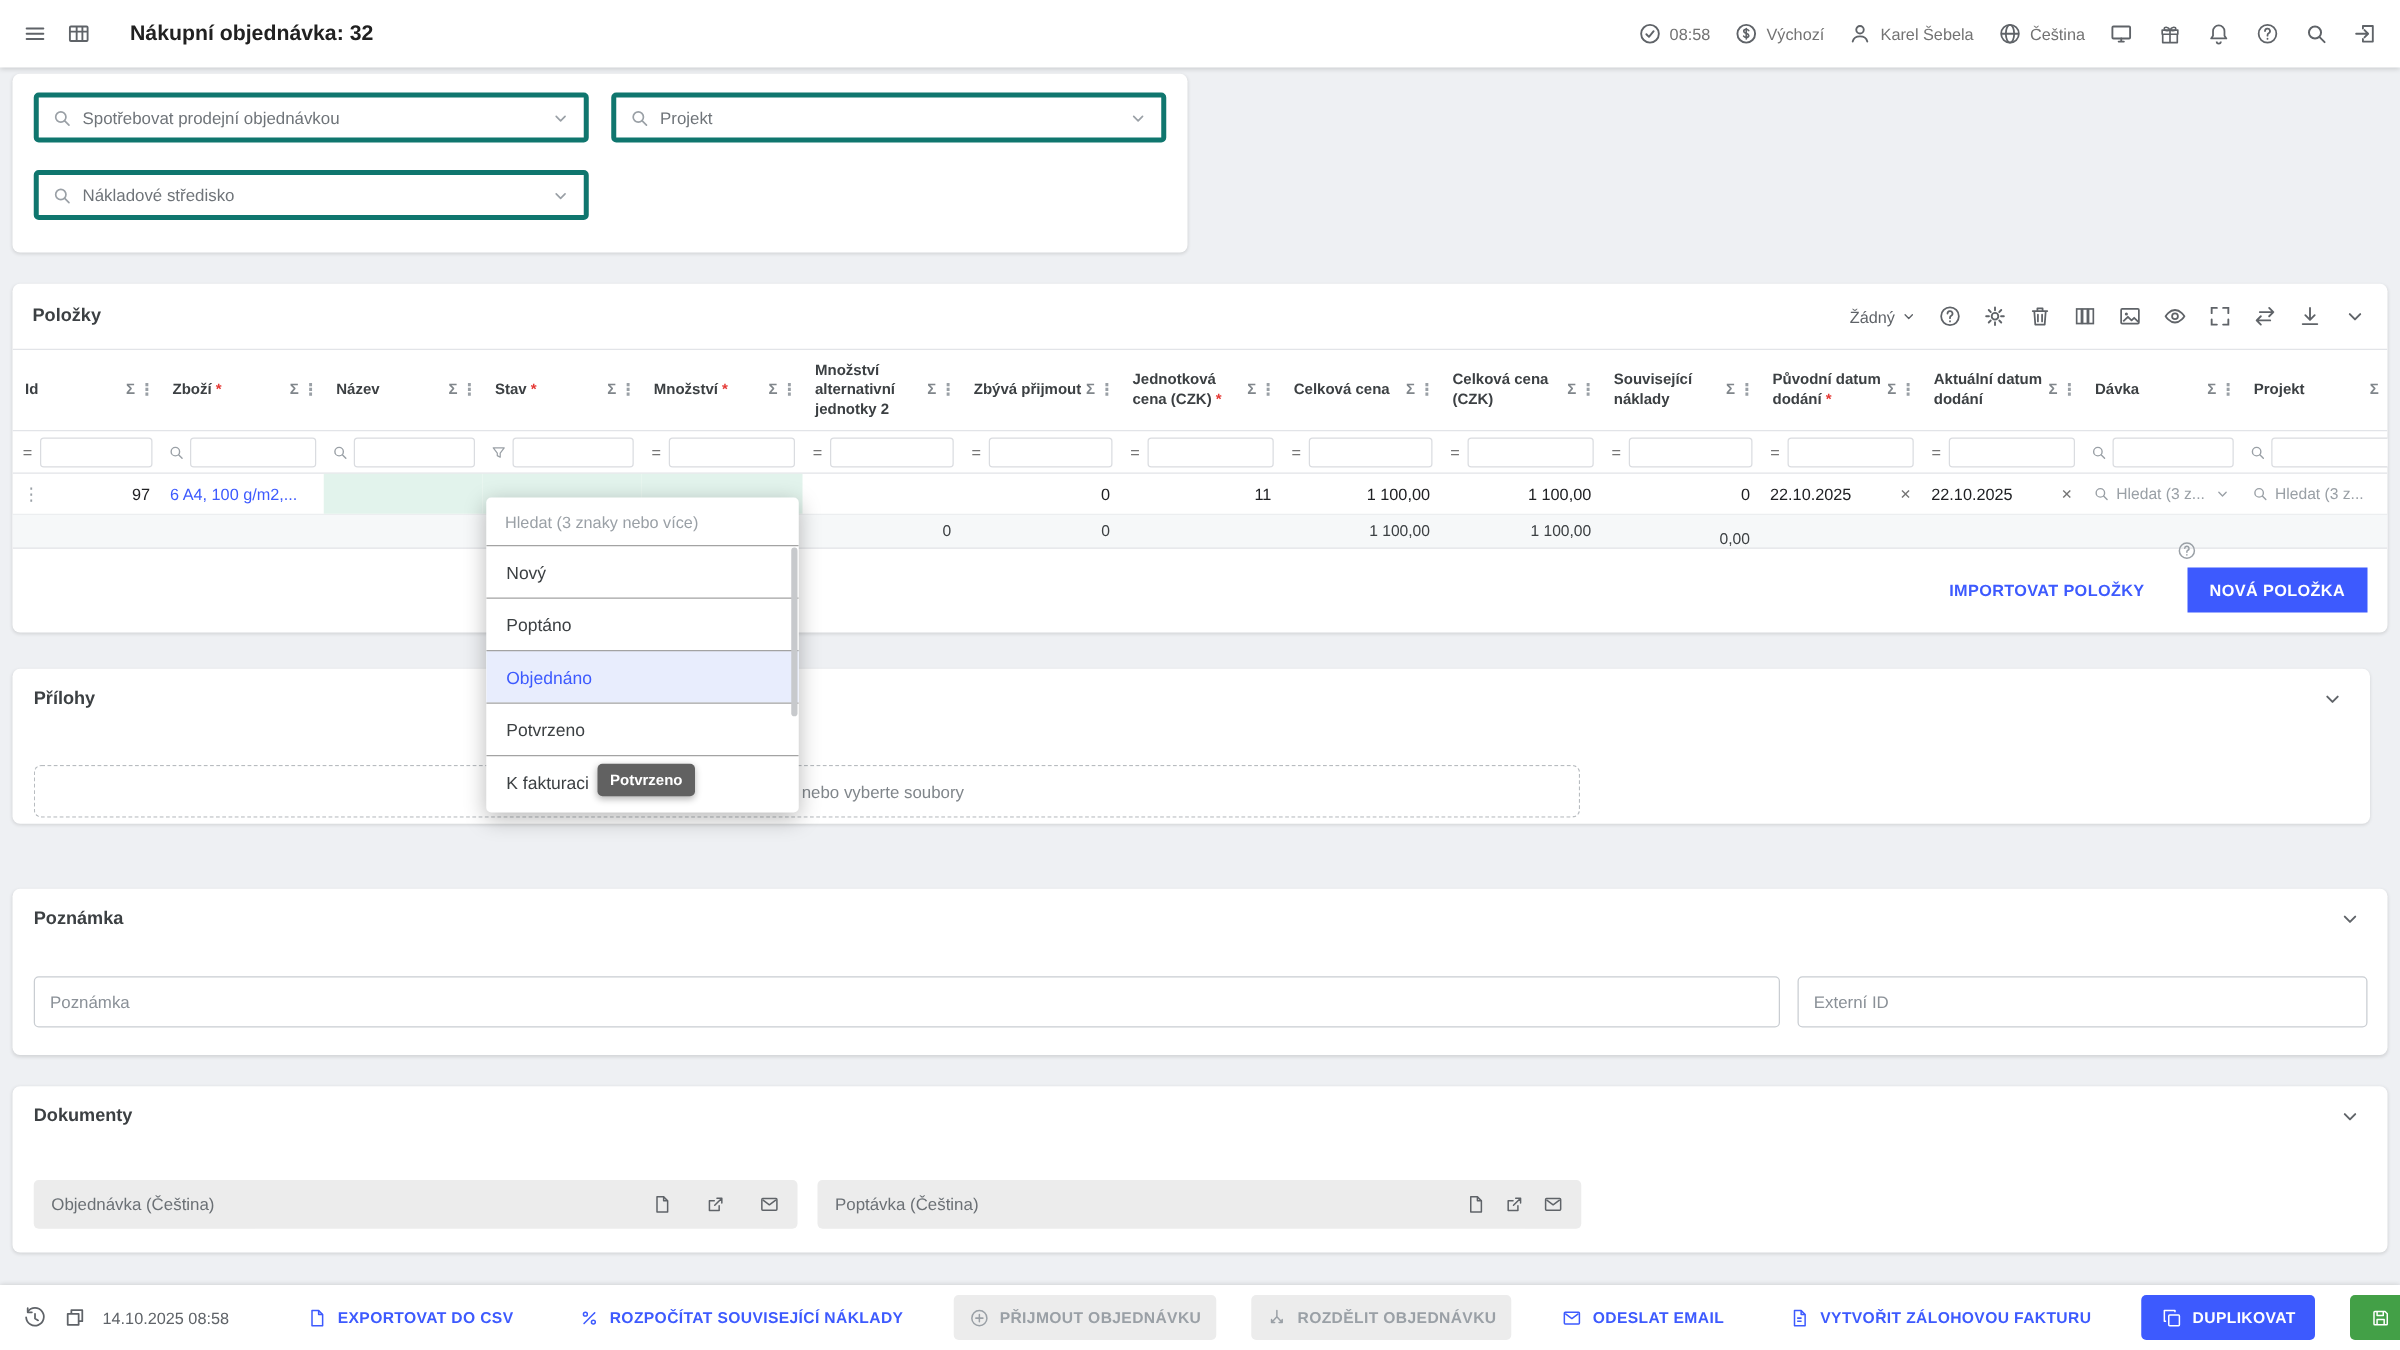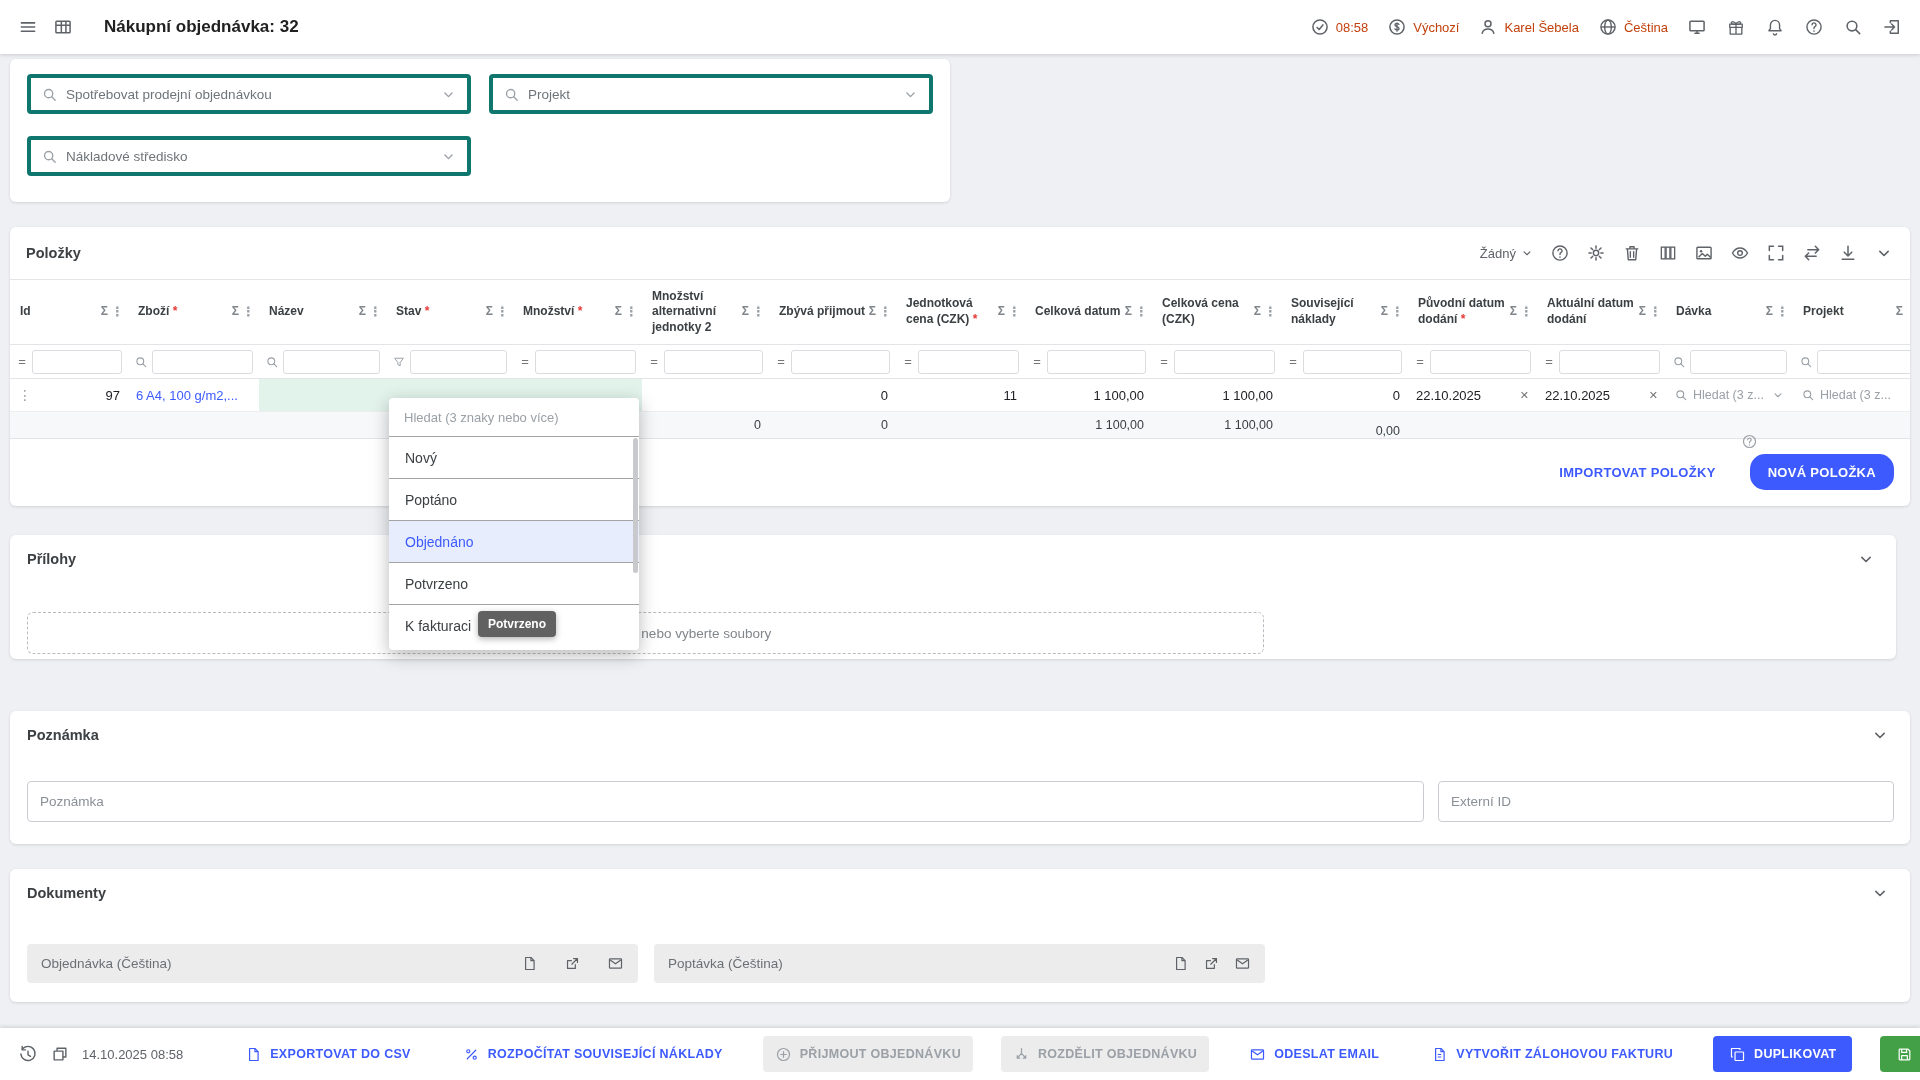--- a/index.html
+++ b/index.html
@@ -13,21 +13,21 @@
   .ic{width:20px;height:20px;display:inline-block;vertical-align:middle;flex:0 0 auto;color:inherit}
   .ic-sm{width:17px;height:17px}
   .ic-xs{width:14px;height:14px}
   .dim{color:#9aa0a6}
   .green{color:#66bb6a}
   
   .topbar{position:absolute;top:0;left:0;width:1920px;height:54px;background:#fff;
     box-shadow:0 1px 4px rgba(0,0,0,.16);display:flex;align-items:center;padding:0 18px;gap:15px;z-index:20}
   .tb-icon{color:#5f6368;display:inline-flex;align-items:center;cursor:pointer}
   .title{font-size:17px;font-weight:700;color:#212121;margin-left:16px}
-  .tb-right{margin-left:auto;display:flex;align-items:center;gap:19px;color:#c2410c;font-size:13px}
+  .tb-right{margin-left:auto;display:flex;align-items:center;gap:19px;color:#737373;font-size:13px}
   .tb-item{display:flex;align-items:center;gap:6px;cursor:pointer;white-space:nowrap}
   
   .card{position:absolute;background:#fff;border-radius:6px;box-shadow:0 1px 3px rgba(0,0,0,.12)}
   .card-filters{top:59px;left:10px;width:940px;height:143px;padding:15px 17px}
   .f-row{display:flex;gap:18px;margin-bottom:22px}
   .select-field{height:40px;width:444px;border:4px solid #0f766e;border-radius:4px;display:flex;align-items:center;
     padding:0 10px;gap:8px;background:#fff;cursor:pointer;color:#757575}
   .select-field .ph{flex:1;color:#6f7479;font-size:13.5px;white-space:nowrap;overflow:hidden;text-overflow:ellipsis}
   
   .card-items{top:227px;left:10px;width:1900px;height:279px;overflow:hidden}
@@ -53,21 +53,21 @@
   .td-edit{background:#e2f3ec}
   .rowmenu{color:#9aa0a6;font-size:14px;cursor:pointer}
   .cell-link{color:var(--accent);text-decoration:none;white-space:nowrap;overflow:hidden;text-overflow:ellipsis;cursor:pointer}
   .ph-sm{color:#9aa0a6;font-size:12.5px;white-space:nowrap;overflow:hidden;text-overflow:ellipsis;flex:1}
   .clear{color:#757575;font-size:11px;cursor:pointer}
   .tsum{display:flex;height:27px;align-items:center;background:#f6f8f9;border-bottom:1px solid var(--border);
     font-size:12.5px;color:#3c4043;font-weight:500}
   .items-foot{display:flex;justify-content:flex-end;align-items:center;gap:24px;padding:15px 16px;position:relative}
   .foot-help{position:absolute;right:152px;top:-7px;color:#9aa0a6}
   .btn-text{color:var(--accent);font-size:13px;font-weight:700;letter-spacing:.3px;background:none;border:none;cursor:pointer;padding:8px 10px}
-  .btn-primary{background:var(--accent);color:#fff;font-size:13px;font-weight:700;letter-spacing:.3px;border:none;border-radius:15px;height:36px;padding:0 18px;cursor:pointer}
+  .btn-primary{background:var(--accent);color:#fff;font-size:13px;font-weight:700;letter-spacing:.3px;border:none;border-radius:0;height:36px;padding:0 18px;cursor:pointer}
   
   .dropdown{position:absolute;left:389px;top:398px;width:250px;height:252px;background:#fff;border-radius:4px;
     box-shadow:0 5px 18px rgba(0,0,0,.28);z-index:30;overflow:hidden}
   .dd-search{height:38px;display:flex;align-items:center;padding:0 15px;color:#9aa0a6;font-size:13px}
   .dd-list{list-style:none}
   .dd-opt{height:42px;display:flex;align-items:center;padding:0 16px;font-size:14px;color:#3c4043;cursor:pointer;border-top:1px solid #a3a3a3}
   .dd-opt.sel{background:#e8edfd;color:var(--accent)}
   .dd-scroll{position:absolute;right:1px;top:40px;width:5px;height:135px;background:#c7c9cc;border-radius:3px}
   .tooltip{position:absolute;left:478px;top:611px;background:#616161;color:#fff;font-size:12px;font-weight:600;
     padding:6px 10px;border-radius:4px;z-index:40;box-shadow:0 2px 6px rgba(0,0,0,.3)}
@@ -514,21 +514,21 @@
         <span class="lbl"><span>Zbývá přijmout</span></span>
         <span class="sigma">Σ</span>
         <span class="kebab">⋮</span>
       </div>
       <div class="th" style="width: 129px;">
         <span class="lbl"><span>Jednotková cena (CZK)</span><span class="req"> *</span></span>
         <span class="sigma">Σ</span>
         <span class="kebab">⋮</span>
       </div>
       <div class="th" style="width: 127px;">
-        <span class="lbl"><span>Celková datum</span></span>
+        <span class="lbl"><span>Celková cena</span></span>
         <span class="sigma">Σ</span>
         <span class="kebab">⋮</span>
       </div>
       <div class="th" style="width: 129px;">
         <span class="lbl"><span>Celková cena (CZK)</span></span>
         <span class="sigma">Σ</span>
         <span class="kebab">⋮</span>
       </div>
       <div class="th" style="width: 127px;">
         <span class="lbl"><span>Související náklady</span></span>

